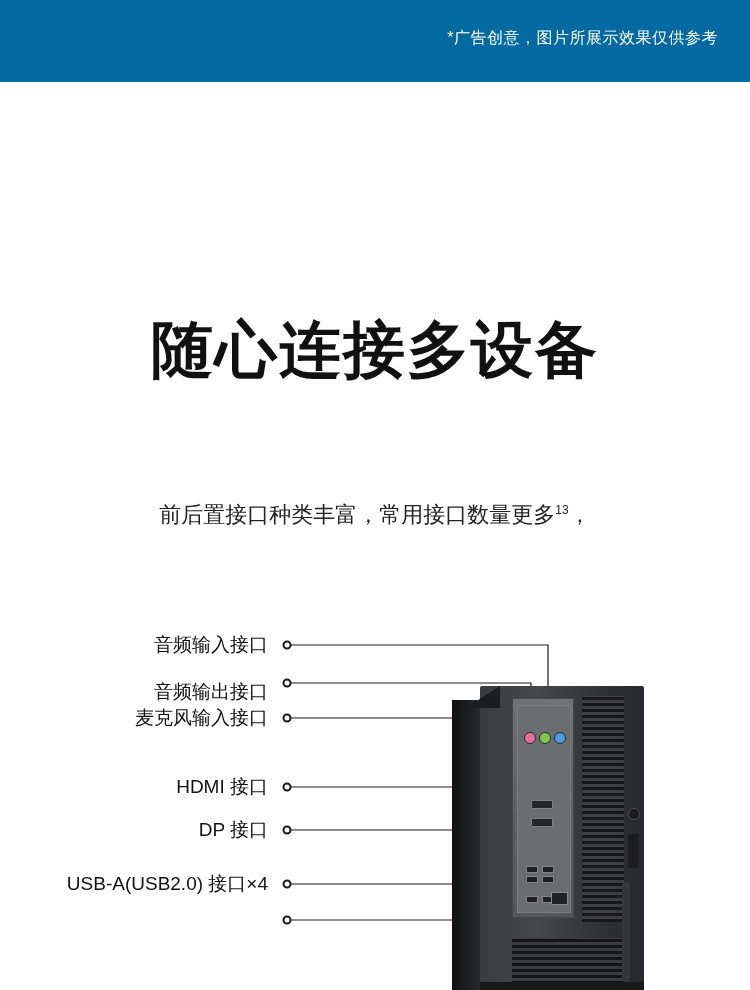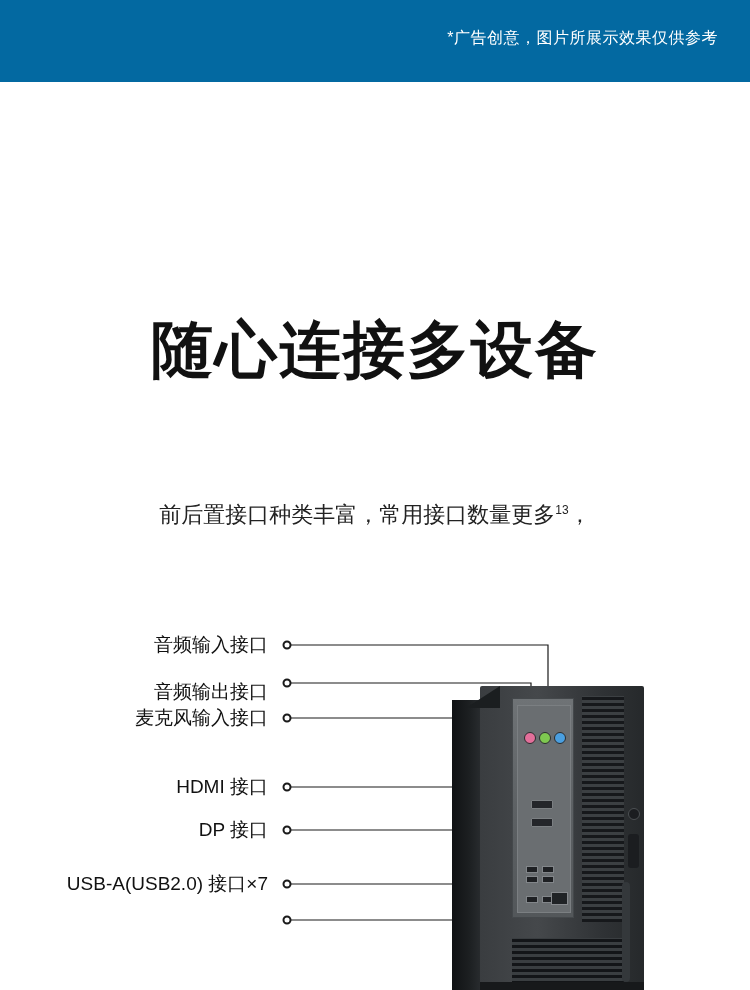--- a/index.html
+++ b/index.html
@@ -306,21 +306,21 @@
 
   <div class="label" style="right:482px; top:98px;">麦克风输入接口</div>
   <div class="dot" style="left:287px;  top:98px;"></div>
 
   <div class="label" style="right:482px; top:167px;">HDMI 接口</div>
   <div class="dot" style="left:287px;  top:167px;"></div>
 
   <div class="label" style="right:482px; top:210px;">DP 接口</div>
   <div class="dot" style="left:287px;  top:210px;"></div>
 
-  <div class="label" style="right:482px; top:264px;">USB-A(USB2.0) 接口×7</div>
+  <div class="label" style="right:482px; top:264px;">USB-A(USB2.0) 接口×4</div>
   <div class="dot" style="left:287px;  top:264px;"></div>
 
   <div class="dot" style="left:287px;  top:300px;"></div>
 
   <div class="tower">
     <div class="tower-left-edge"></div>
     <div class="tower-body"></div>
     <div class="tower-bevel"></div>
 
     <div class="vent"></div>

